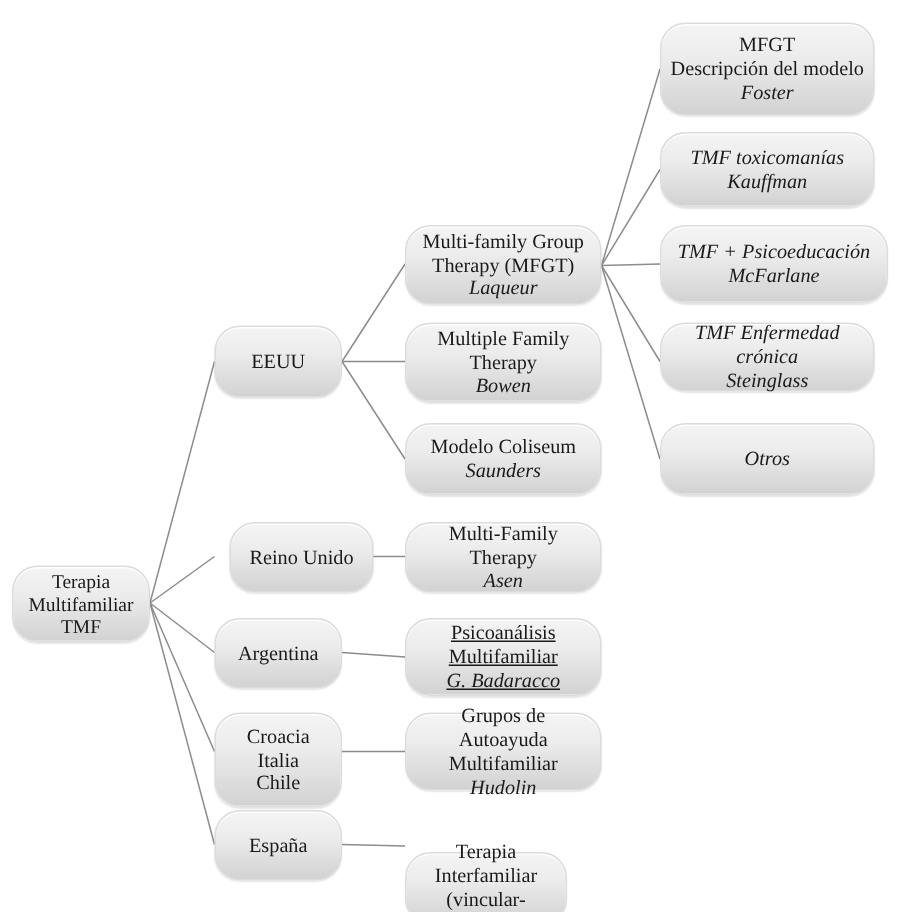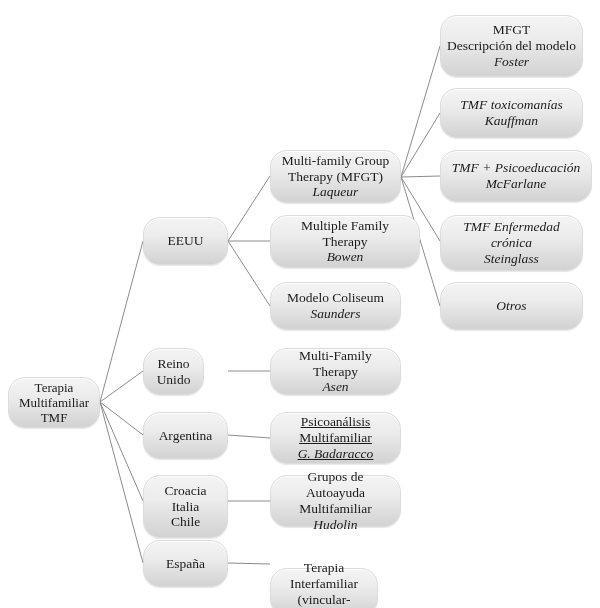--- a/index.html
+++ b/index.html
@@ -85,40 +85,40 @@
     </svg>
   <div id="nodes">
       <div class="node root" style="left: 8px; top: 377px; width: 92px; height: 51px;">
         <div class="line">Terapia</div>
         <div class="line">Multifamiliar</div>
         <div class="line">TMF</div>
       </div>
       <div class="node country" style="left: 143px; top: 217px; width: 85px; height: 48px;">
         <div class="line">EEUU</div>
       </div>
-      <div class="node country" style="left: 143px; top: 348px; width: 61px; height: 47px;">
+      <div class="node country" style="left: 153px; top: 348px; width: 96px; height: 47px;">
         <div class="line">Reino Unido</div>
       </div>
       <div class="node country" style="left: 143px; top: 412px; width: 85px; height: 47px;">
         <div class="line">Argentina</div>
       </div>
       <div class="node country" style="left: 143px; top: 475px; width: 85px; height: 63px;">
         <div class="line">Croacia</div>
         <div class="line">Italia</div>
         <div class="line">Chile</div>
       </div>
       <div class="node country" style="left: 143px; top: 540px; width: 85px; height: 47px;">
         <div class="line">España</div>
       </div>
       <div class="node" style="left: 270px; top: 150px; width: 131px; height: 53px;">
         <div class="line">Multi-family Group</div>
         <div class="line">Therapy (MFGT)</div>
         <div class="line italic">Laqueur</div>
       </div>
-      <div class="node" style="left: 270px; top: 215px; width: 150px; height: 53px;">
+      <div class="node" style="left: 270px; top: 215px; width: 131px; height: 53px;">
         <div class="line">Multiple Family</div>
         <div class="line">Therapy</div>
         <div class="line italic">Bowen</div>
       </div>
       <div class="node" style="left: 270px; top: 282px; width: 131px; height: 48px;">
         <div class="line">Modelo Coliseum</div>
         <div class="line italic">Saunders</div>
       </div>
       <div class="node" style="left: 270px; top: 348px; width: 131px; height: 47px;">
         <div class="line">Multi-Family Therapy</div>
@@ -144,21 +144,21 @@
         <div class="line italic">Foster</div>
       </div>
       <div class="node" style="left: 440px; top: 88px; width: 143px; height: 50px;">
         <div class="line italic">TMF toxicomanías</div>
         <div class="line italic">Kauffman</div>
       </div>
       <div class="node" style="left: 440px; top: 150px; width: 152px; height: 52px;">
         <div class="line italic">TMF + Psicoeducación</div>
         <div class="line italic">McFarlane</div>
       </div>
-      <div class="node" style="left: 440px; top: 215px; width: 143px; height: 56px;">
+      <div class="node" style="left: 440px; top: 215px; width: 143px; height: 46px;">
         <div class="line italic">TMF Enfermedad crónica</div>
         <div class="line italic">Steinglass</div>
       </div>
       <div class="node" style="left: 440px; top: 282px; width: 143px; height: 48px;">
         <div class="line italic">Otros</div>
       </div>
     </div>
 </div>
 
 </body></html>

